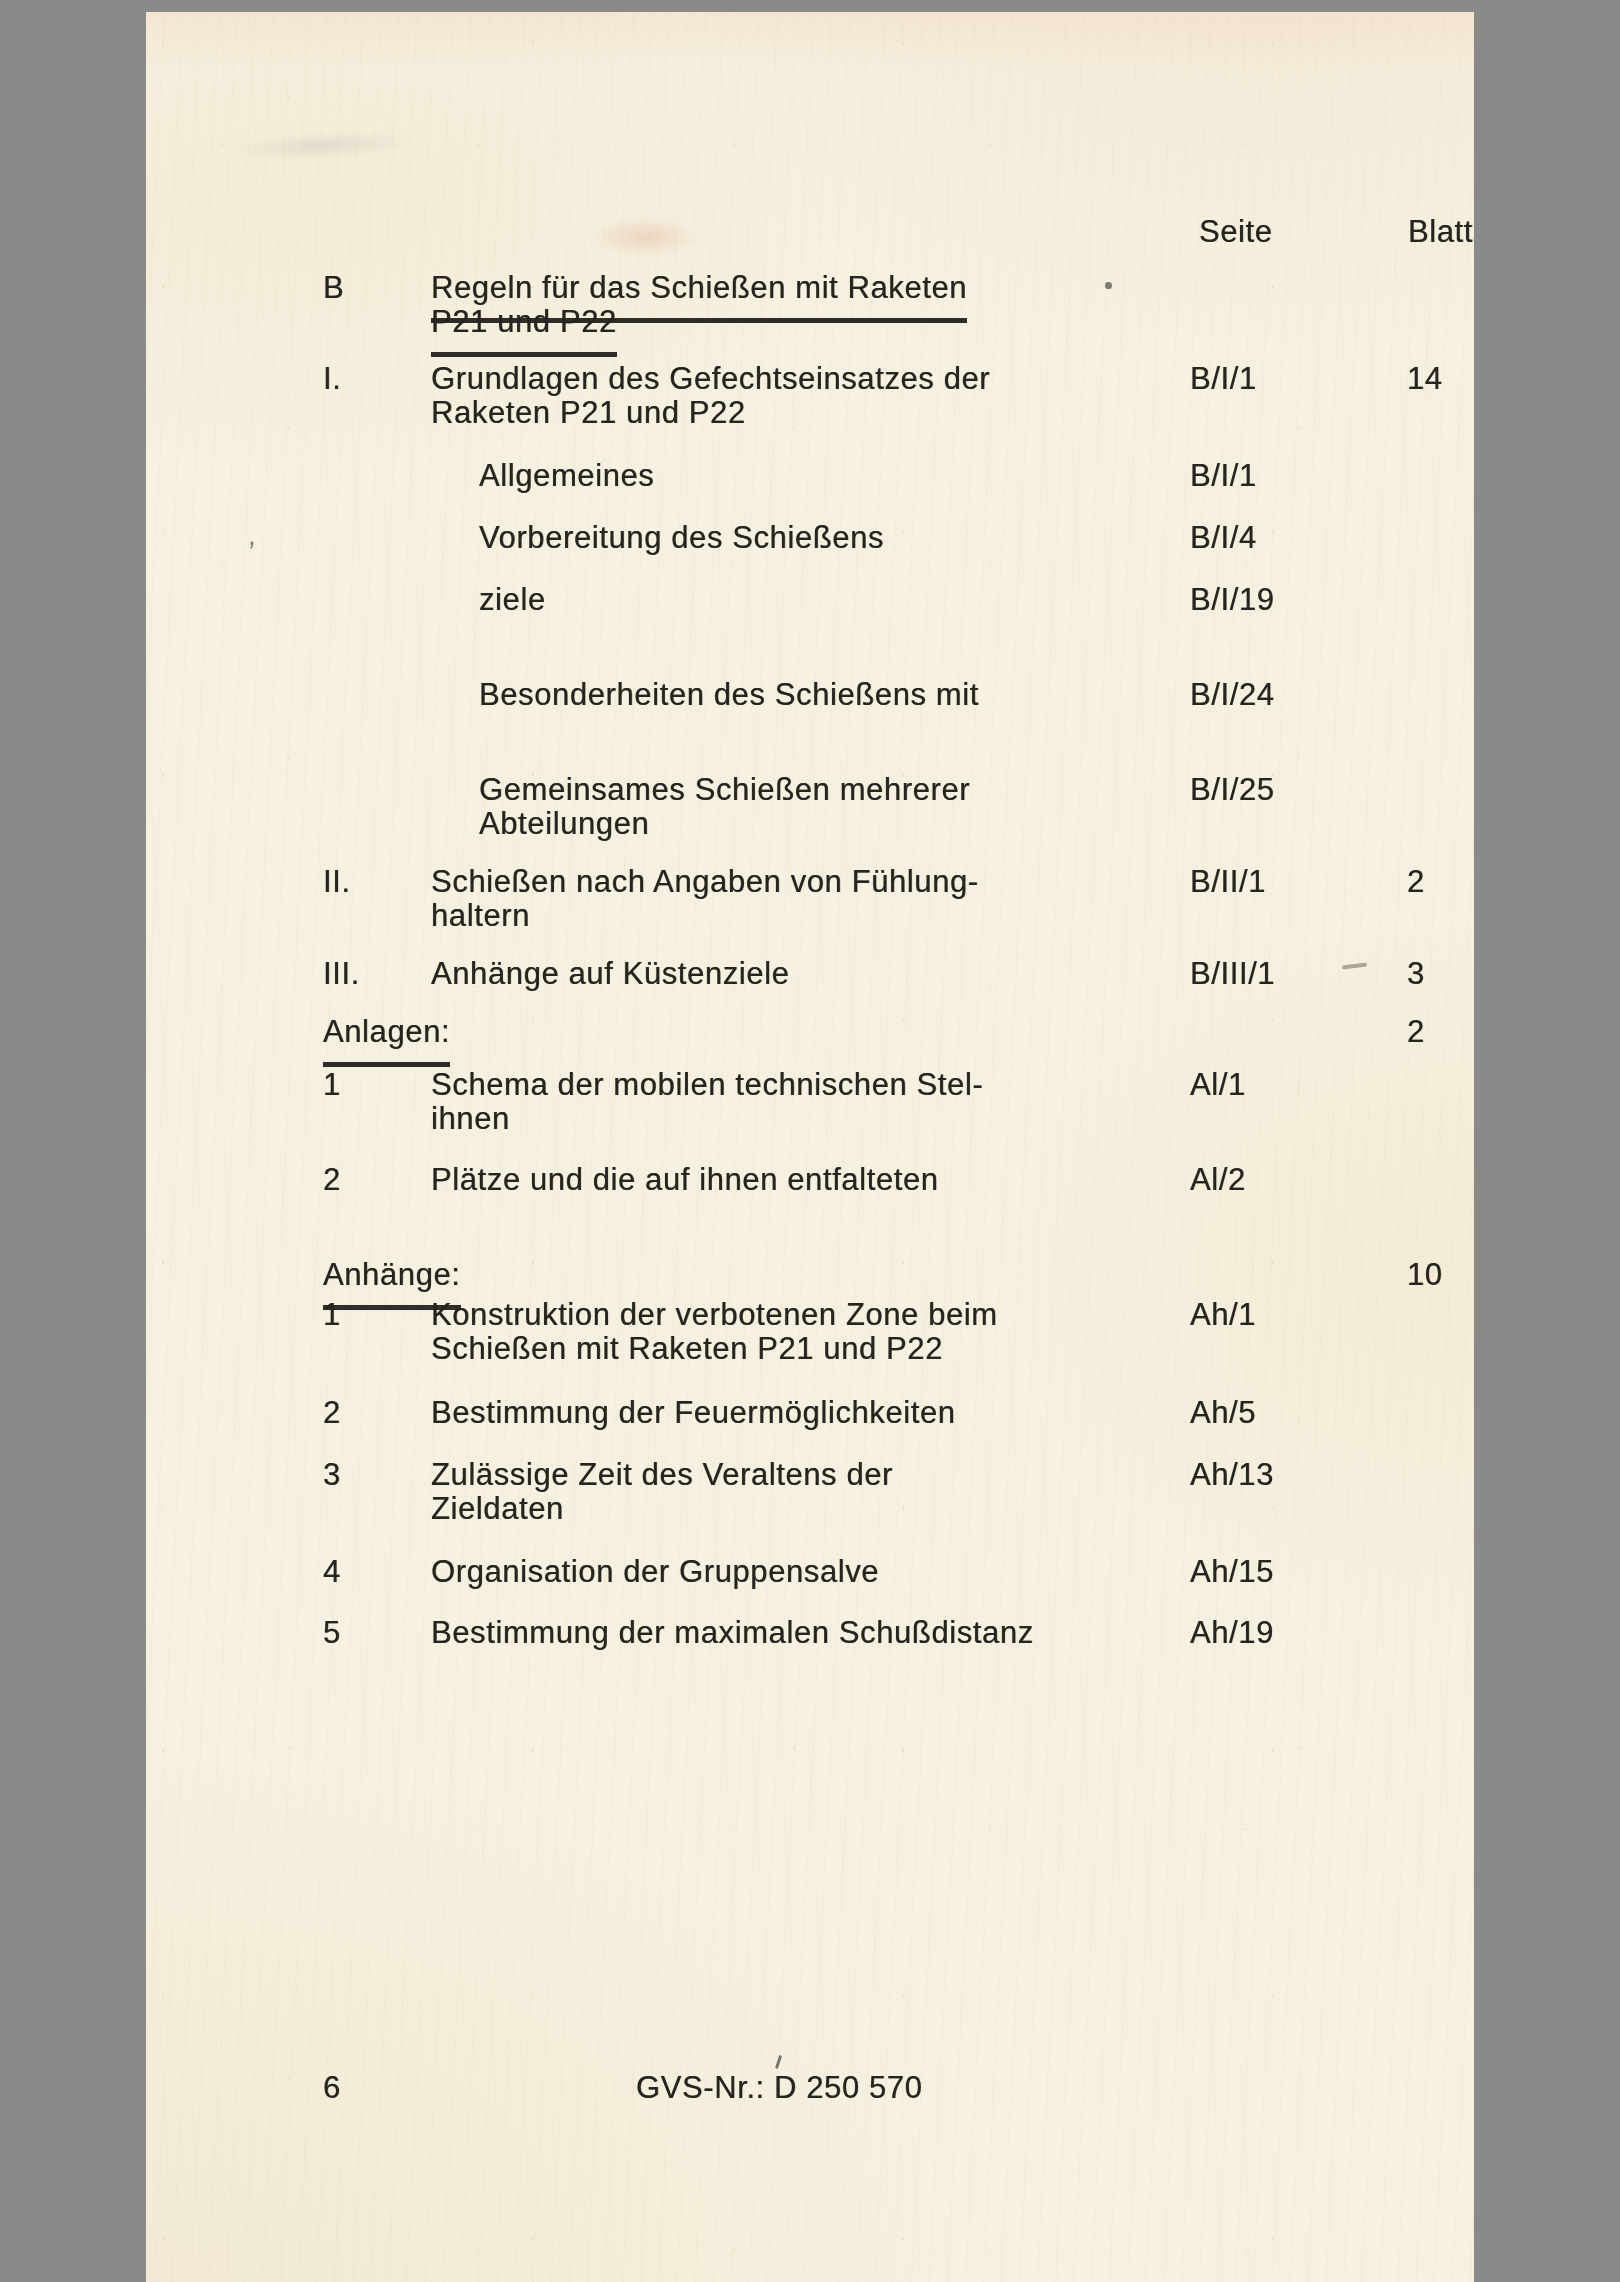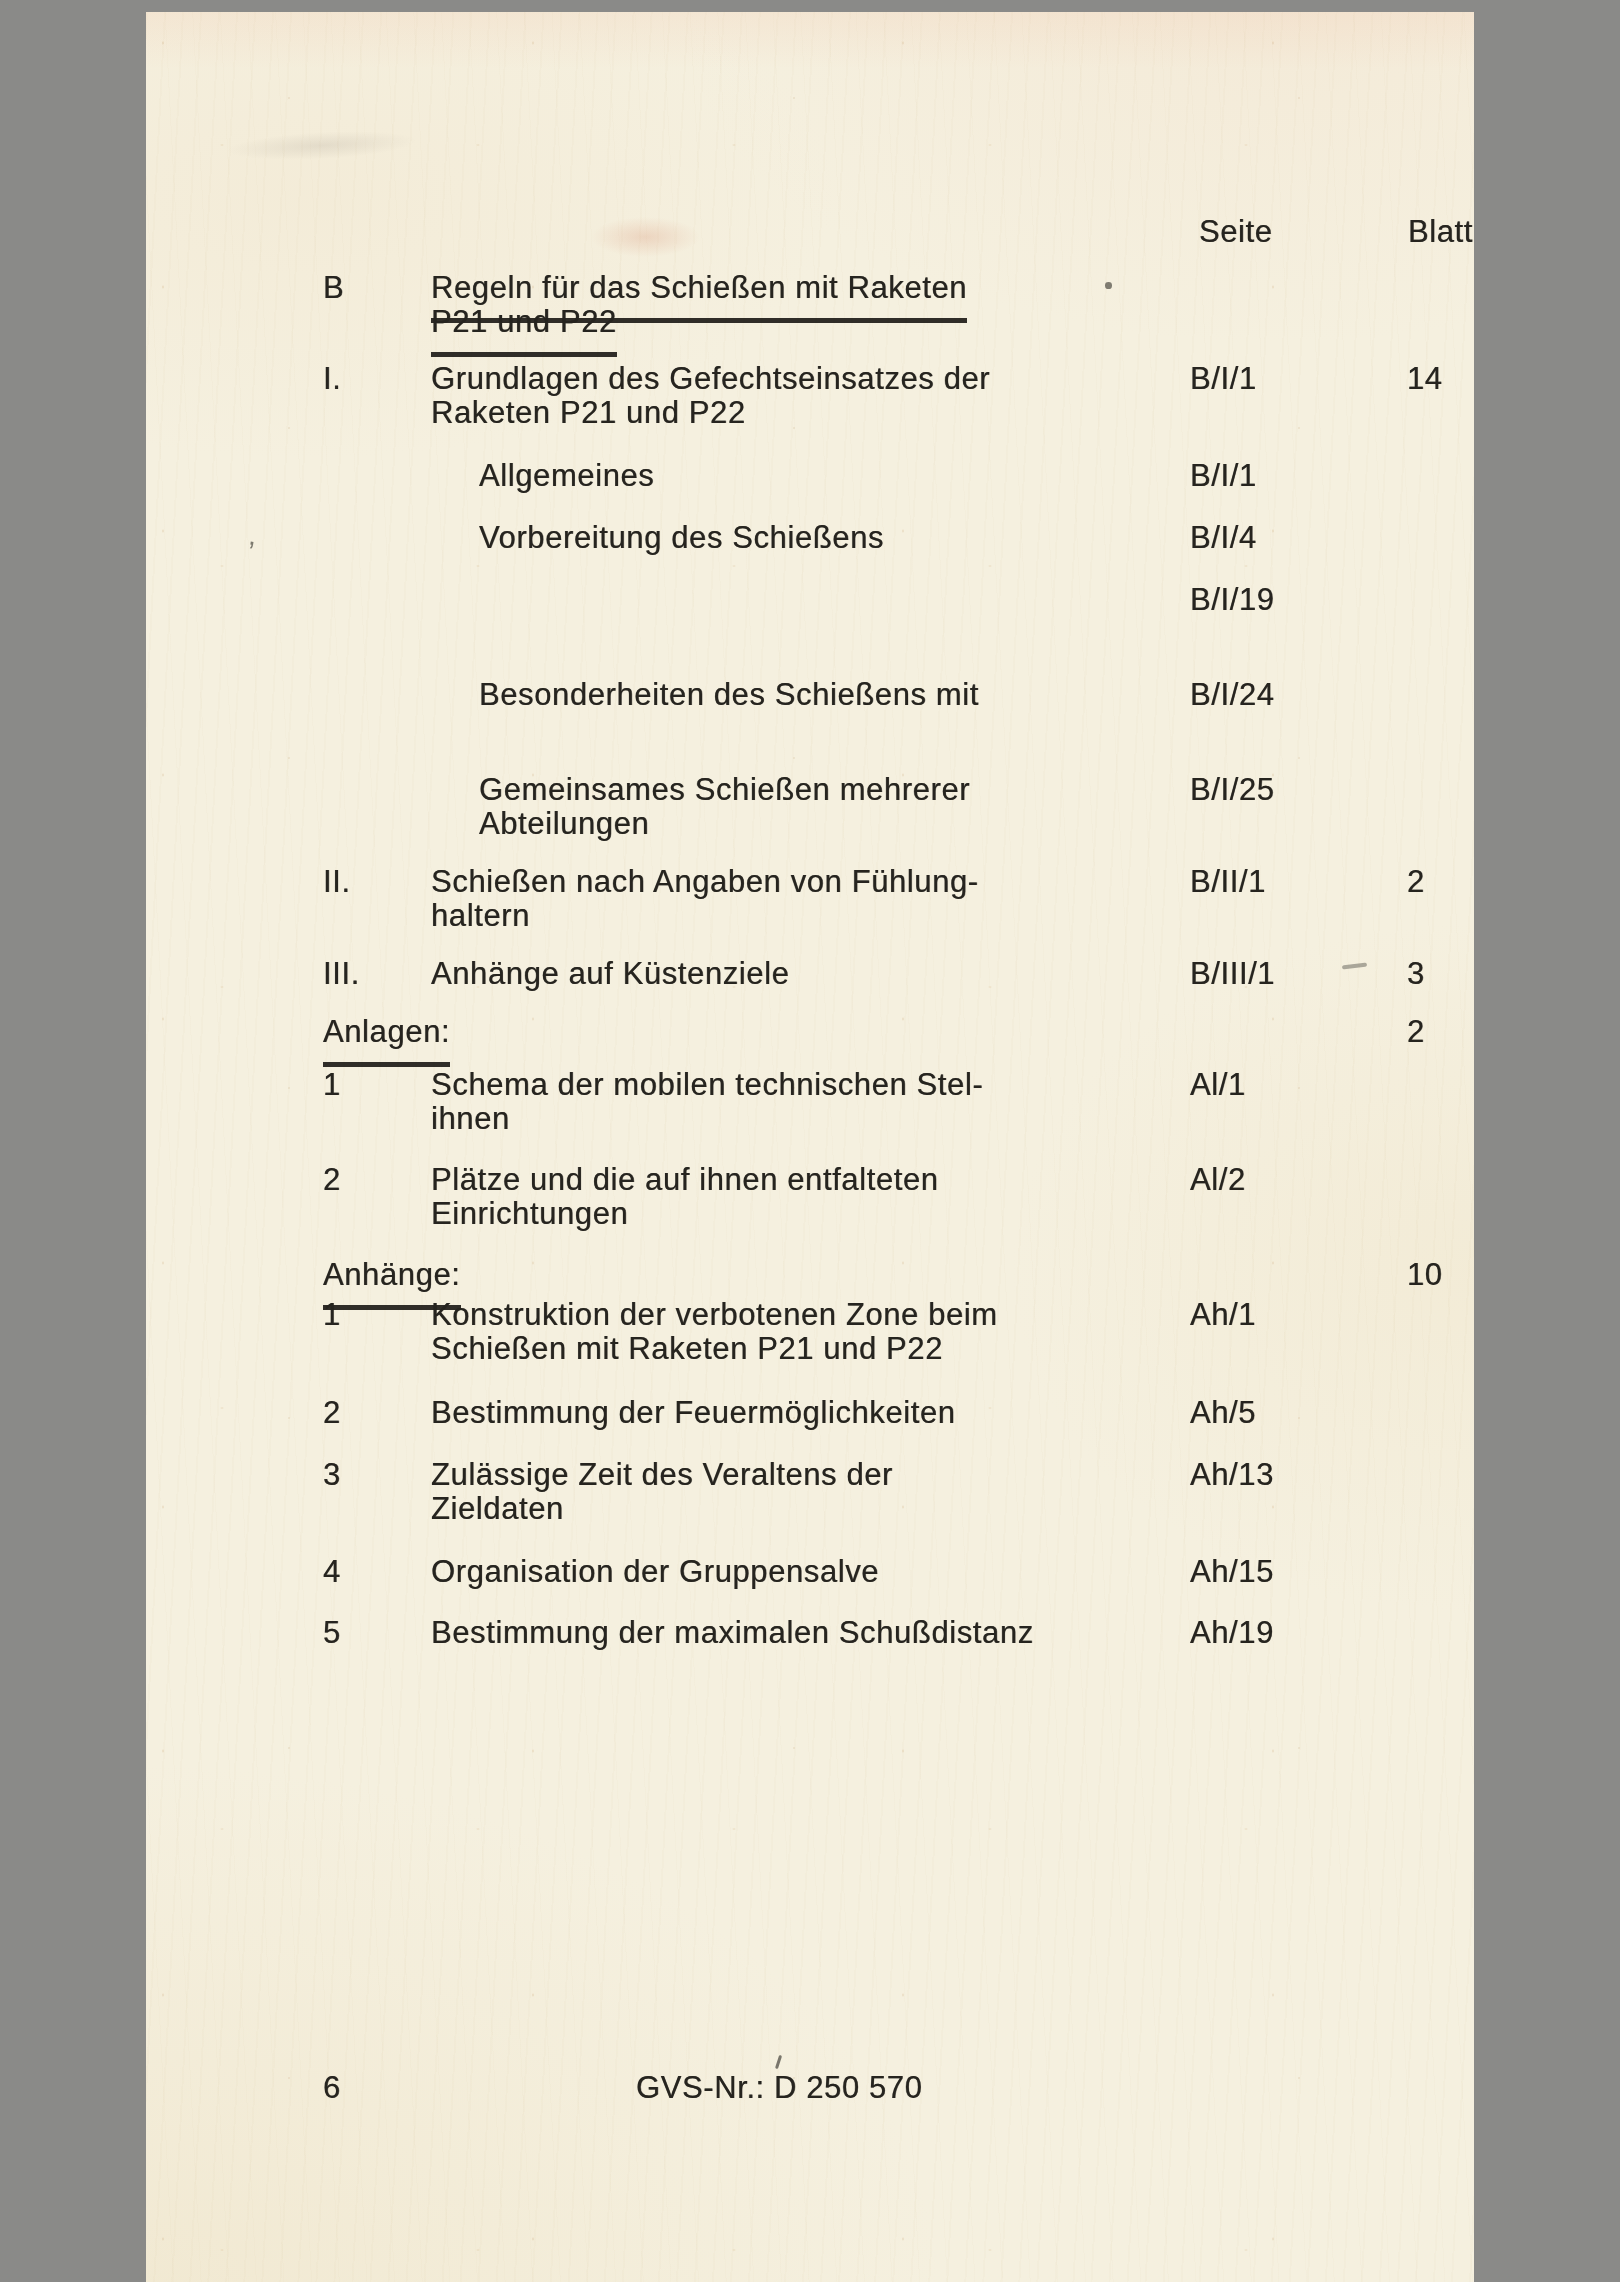--- a/index.html
+++ b/index.html
@@ -109,20 +109,21 @@
         <div class="col-seite">B/I/1</div>
       </div>
       <div class="trow" style="top: 509px;">
         <div class="col-text indent">
           <div class="tline"><span>Vorbereitung des Schießens</span></div>
         </div>
         <div class="col-seite">B/I/4</div>
       </div>
       <div class="trow" style="top: 571px;">
         <div class="col-text indent">
+          <div class="tline"><span>ziele</span></div>
         </div>
         <div class="col-seite">B/I/19</div>
       </div>
       <div class="trow" style="top: 666px;">
         <div class="col-text indent">
           <div class="tline"><span>Besonderheiten des Schießens mit</span></div>
         </div>
         <div class="col-seite">B/I/24</div>
       </div>
       <div class="trow" style="top: 761px;">
@@ -160,21 +161,20 @@
         <div class="col-text">
           <div class="tline"><span>Schema der mobilen technischen Stel-</span></div>
           <div class="tline"><span>ihnen</span></div>
         </div>
         <div class="col-seite">Al/1</div>
       </div>
       <div class="trow" style="top: 1151px;">
         <div class="col-label">2</div>
         <div class="col-text">
           <div class="tline"><span>Plätze und die auf ihnen entfalteten</span></div>
-          <div class="tline"><span>Einrichtungen</span></div>
         </div>
         <div class="col-seite">Al/2</div>
       </div>
       <div class="trow" style="top: 1246px;">
         <div class="col-heading">
           <div class="tline"><span class="u">Anhänge:</span></div>
         </div>
         <div class="col-blatt">10</div>
       </div>
       <div class="trow" style="top: 1286px;">

